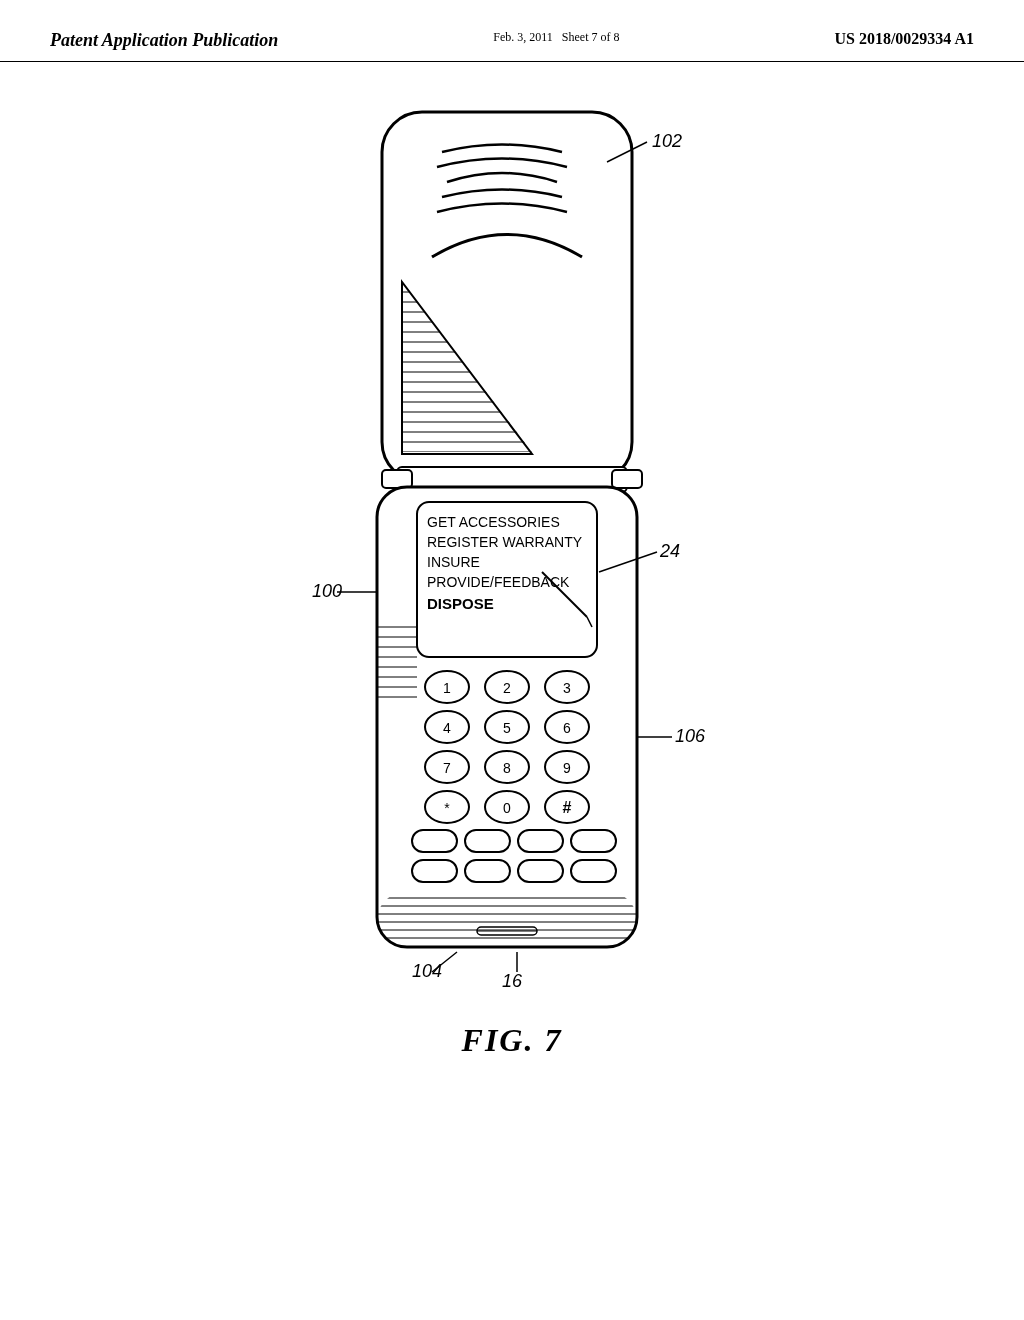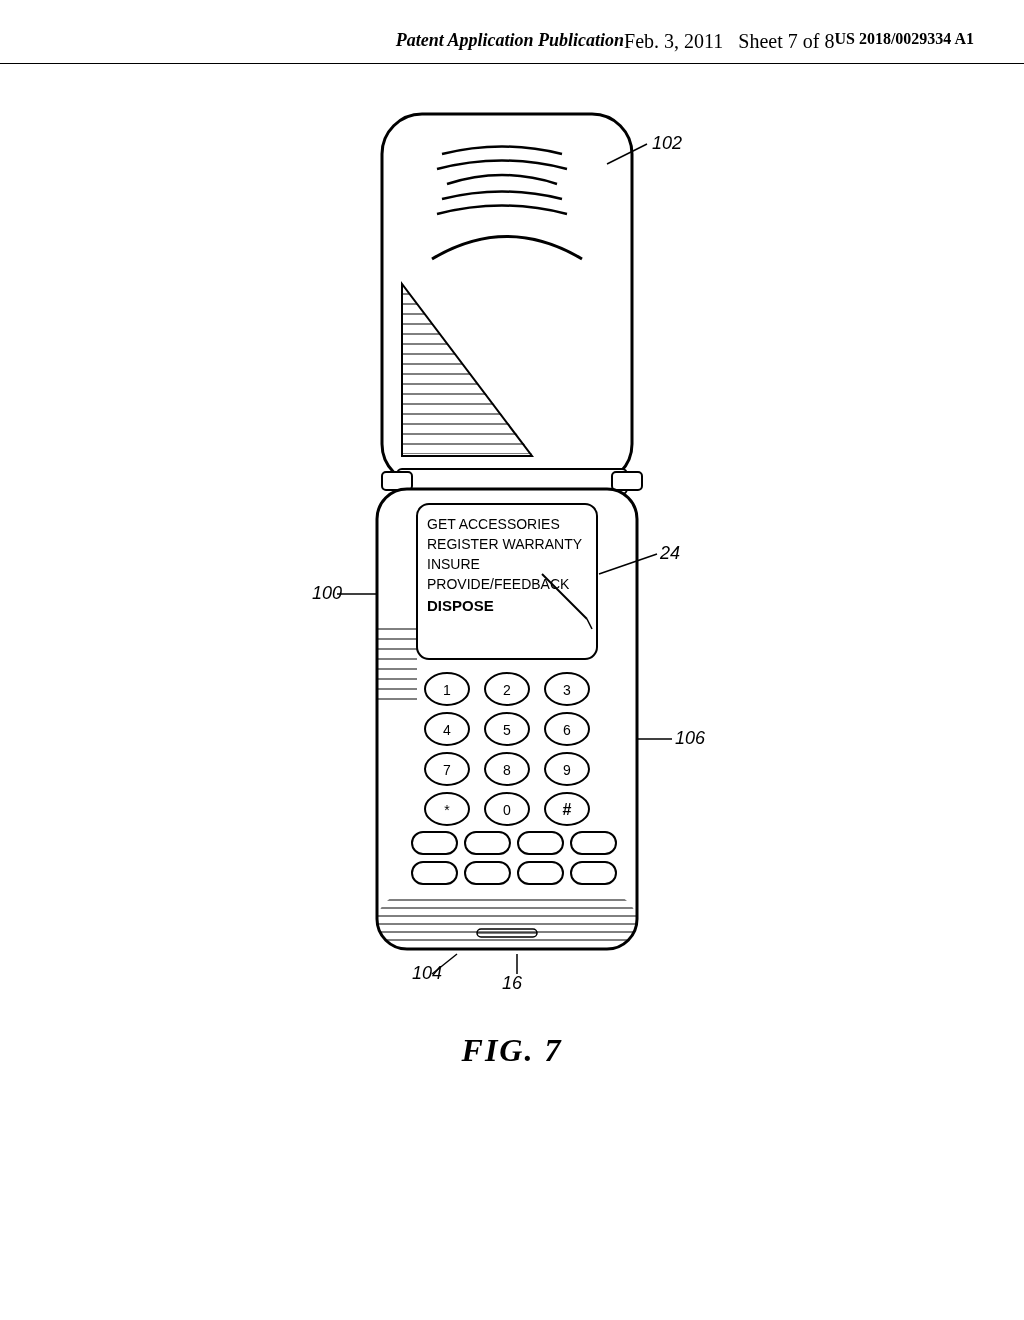--- a/index.html
+++ b/index.html
@@ -7,34 +7,34 @@
       width: 1024px;
       height: 1320px;
       background: #ffffff;
       font-family: 'Times New Roman', Times, serif;
       position: relative;
       overflow: hidden;
     }
 
     .header {
       display: flex;
-      justify-content: flex-end;
+      justify-content: space-between;
       align-items: flex-start;
       padding: 30px 50px 10px 50px;
       border-bottom: 1px solid #000;
     }
 
     .header-left {
       font-size: 18px;
       font-weight: bold;
       font-style: italic;
     }
 
     .header-center {
-      font-size: 20px;
+      font-size: 12px;
       text-align: center;
     }
 
     .header-right {
       font-size: 16px;
       font-weight: bold;
     }
 
     .main-content {
       display: flex;
@@ -52,21 +52,21 @@
     }
 
     
     .phone-svg {
       width: 100%;
       height: 100%;
     }
 
     .figure-label {
       text-align: left;
-      margin-top: 28px;
+      margin-top: 20px;
       font-size: 28px;
       font-weight: bold;
       font-style: italic;
       font-family: 'Times New Roman', serif;
       letter-spacing: 2px;
     }
 
     .fig-number {
       font-size: 32px;
       font-weight: bold;

